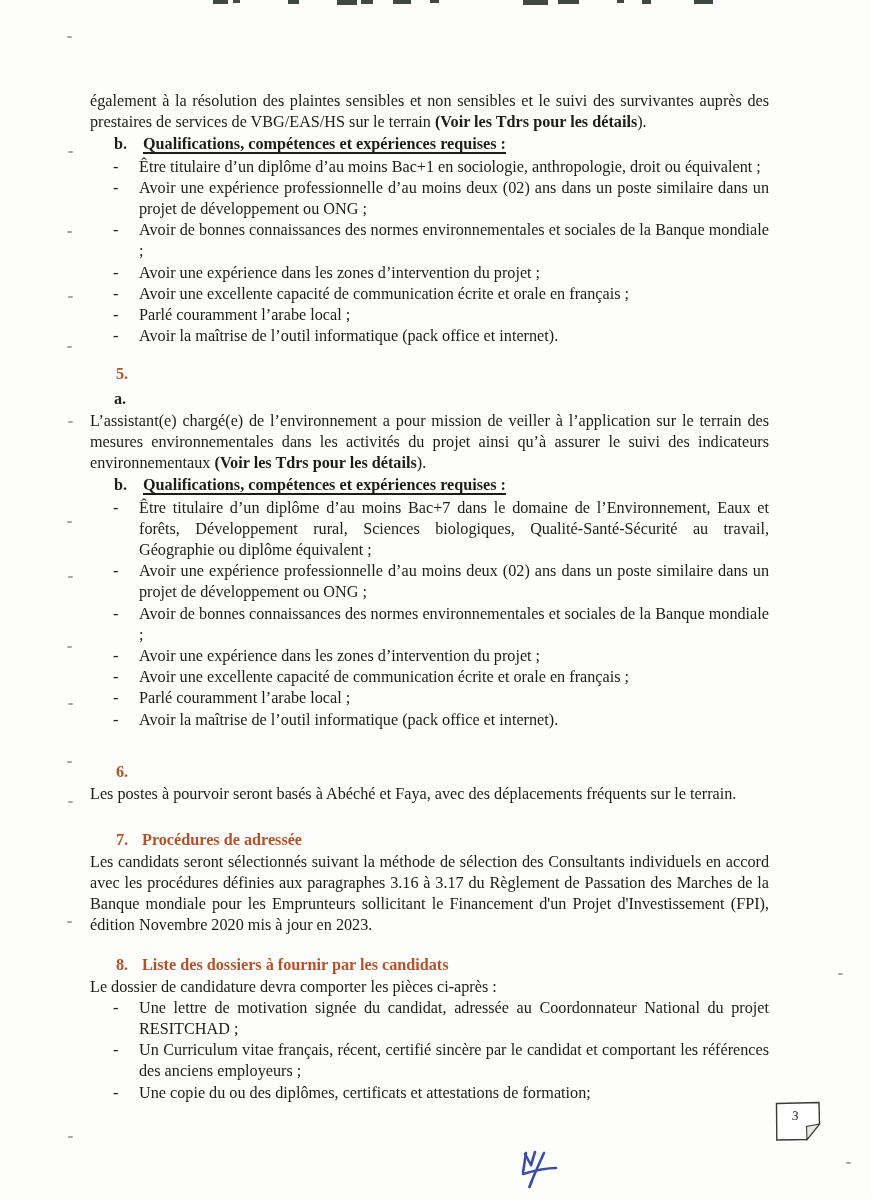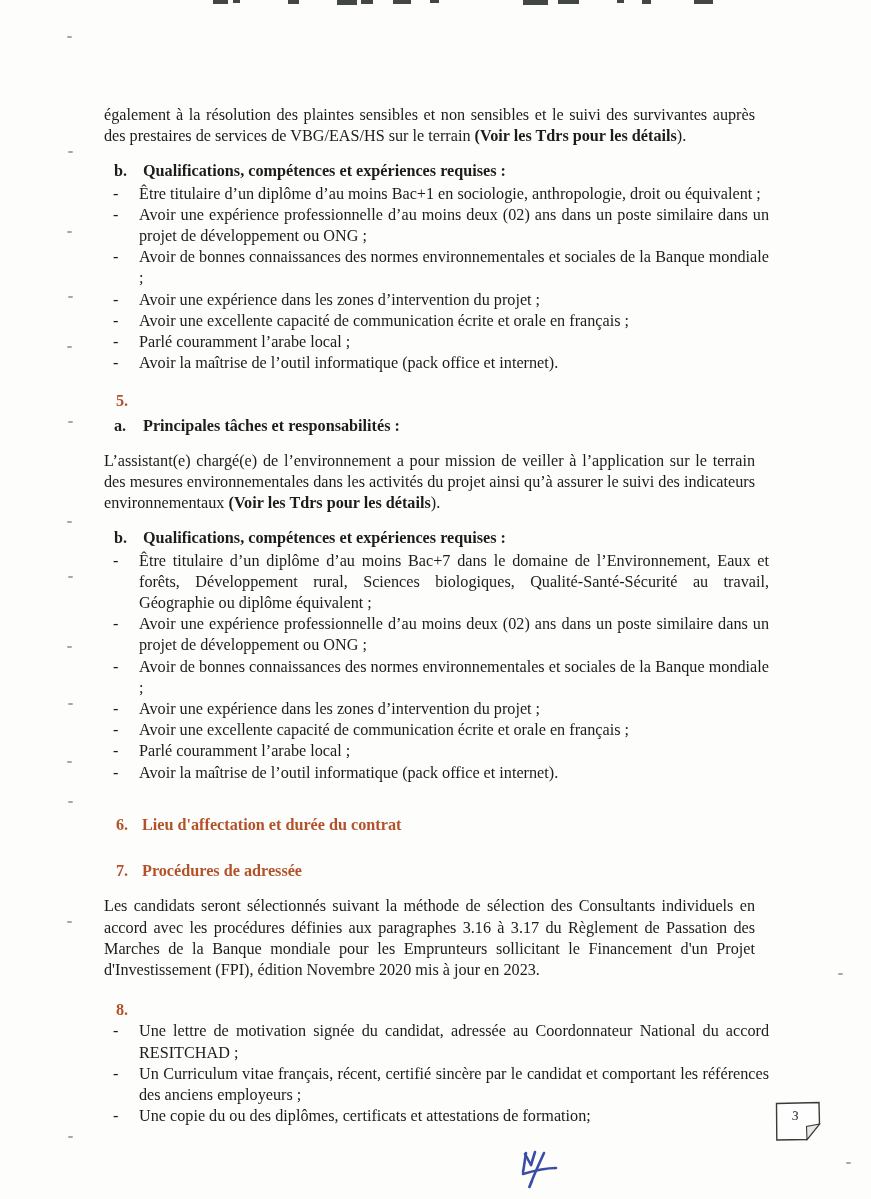--- a/index.html
+++ b/index.html
@@ -9,24 +9,24 @@
     margin:0 auto;
     background:#fdfdfb;
     font-family:"Liberation Serif","DejaVu Serif",serif;
     color:#1c1c1c;
     overflow:hidden;
   }
   .content{
     position:absolute;left:90px;top:91px;width:679px;
     font-size:16.2px;line-height:21.2px;
   }
-  p{margin:14px;}
+  p{margin:0;}
   .justify{text-align:justify;}
   b,.b{font-weight:bold;}
-  .u{text-decoration-thickness:1.6px;text-underline-offset:3px;}
+  .u{text-decoration:underline;text-decoration-thickness:1.6px;text-underline-offset:3px;}
   
   .sub-heading{display:flex;font-weight:bold;margin:1px 0 1px 24px;}
   .sub-heading .sub-label{width:29px;flex:none;}
   
   .num-heading{display:flex;font-weight:bold;margin-left:26px;}
   .num-heading .num{width:26px;flex:none;}
   
   ul.bullets{list-style:none;margin:0;padding:0 0 0 20px;}
   ul.bullets li{display:flex;}
   ul.bullets .dash{width:26px;flex:none;padding-left:3px;}
@@ -123,21 +123,20 @@
           <span class="dash">-</span>
           <span class="btext">Avoir la maîtrise de l’outil informatique (pack office et internet).</span>
         </li>
     </ul>
 
     <div class="num-heading mt17" style="color:#b3522a">
       <span class="num">5.</span>
     </div>
     <div class="sub-heading mt3">
       <span class="sub-label">a.</span>
-      <span><span class="u">Principales tâches et responsabilités</span><span> :</span></span>
     </div>
     <p class="justify"><span>L’assistant(e) chargé(e) de l’environnement a pour mission de veiller à l’application sur le terrain des mesures environnementales dans les activités du projet ainsi qu’à assurer le suivi des indicateurs environnementaux </span><b>(Voir les Tdrs pour les détails</b><span>).</span></p>
     <div class="sub-heading">
       <span class="sub-label">b.</span>
       <span class="u">Qualifications, compétences et expériences requises :</span>
     </div>
     <ul class="bullets">
       <li>
           <span class="dash">-</span>
           <span class="btext">Être titulaire d’un diplôme d’au moins Bac+7 dans le domaine de l’Environnement, Eaux et forêts, Développement rural, Sciences biologiques, Qualité-Santé-Sécurité au travail, Géographie ou diplôme équivalent ;</span>
@@ -163,36 +162,38 @@
           <span class="btext">Parlé couramment l’arabe local ;</span>
         </li>
       <li>
           <span class="dash">-</span>
           <span class="btext">Avoir la maîtrise de l’outil informatique (pack office et internet).</span>
         </li>
     </ul>
 
     <div class="num-heading mt31" style="color:#b3522a">
       <span class="num">6.</span>
-      <span>Lieu d'affectation et durée du contrat</span>
-    </div>
+    </div>
+    <p class="justify mt1">Les postes à pourvoir seront basés à Abéché et Faya, avec des déplacements fréquents sur le terrain.</p>
 
     <div class="num-heading mt25" style="color:#b3522a">
       <span class="num">7.</span>
       <span>Procédures de adressée</span>
     </div>
     <p class="justify">Les candidats seront sélectionnés suivant la méthode de sélection des Consultants individuels en accord avec les procédures définies aux paragraphes 3.16 à 3.17 du Règlement de Passation des Marches de la Banque mondiale pour les Emprunteurs sollicitant le Financement d'un Projet d'Investissement (FPI), édition Novembre 2020 mis à jour en 2023.</p>
 
     <div class="num-heading mt19" style="color:#b3522a">
       <span class="num">8.</span>
-    </div>
+      <span>Liste des dossiers à fournir par les candidats</span>
+    </div>
+    <p class="justify">Le dossier de candidature devra comporter les pièces ci-après :</p>
     <ul class="bullets">
       <li>
           <span class="dash">-</span>
-          <span class="btext">Une lettre de motivation signée du candidat, adressée au Coordonnateur National du accord RESITCHAD ;</span>
+          <span class="btext">Une lettre de motivation signée du candidat, adressée au Coordonnateur National du projet RESITCHAD ;</span>
         </li>
       <li>
           <span class="dash">-</span>
           <span class="btext">Un Curriculum vitae français, récent, certifié sincère par le candidat et comportant les références des anciens employeurs ;</span>
         </li>
       <li>
           <span class="dash">-</span>
           <span class="btext">Une copie du ou des diplômes, certificats et attestations de formation;</span>
         </li>
     </ul>

